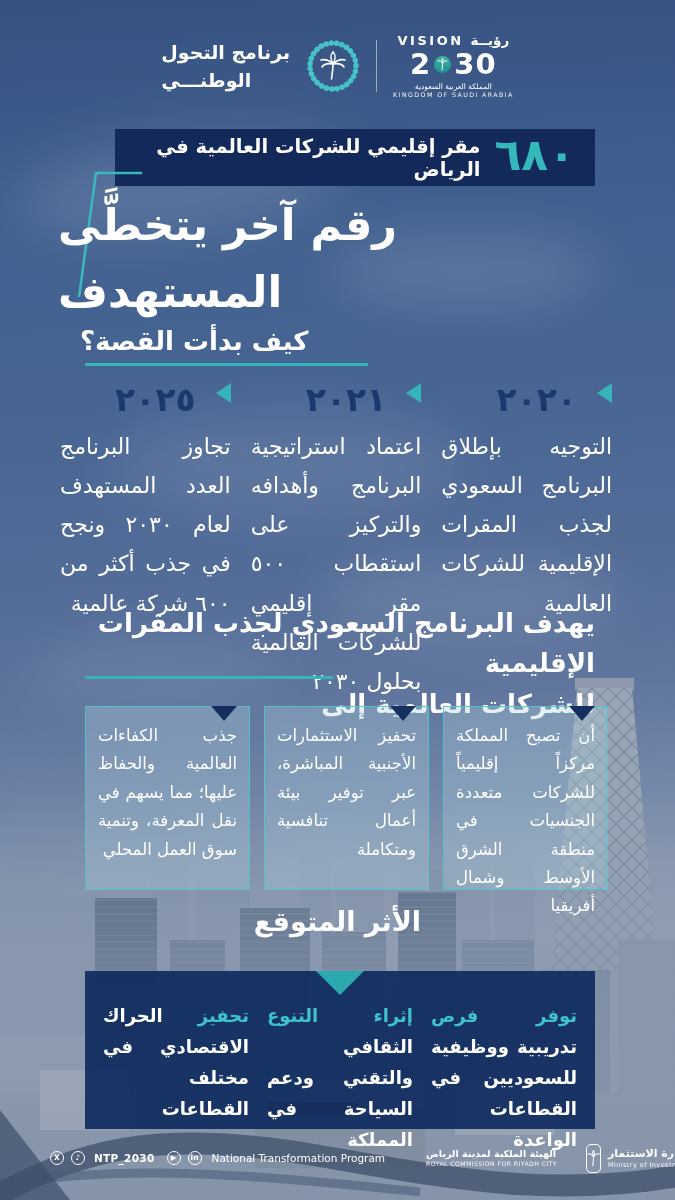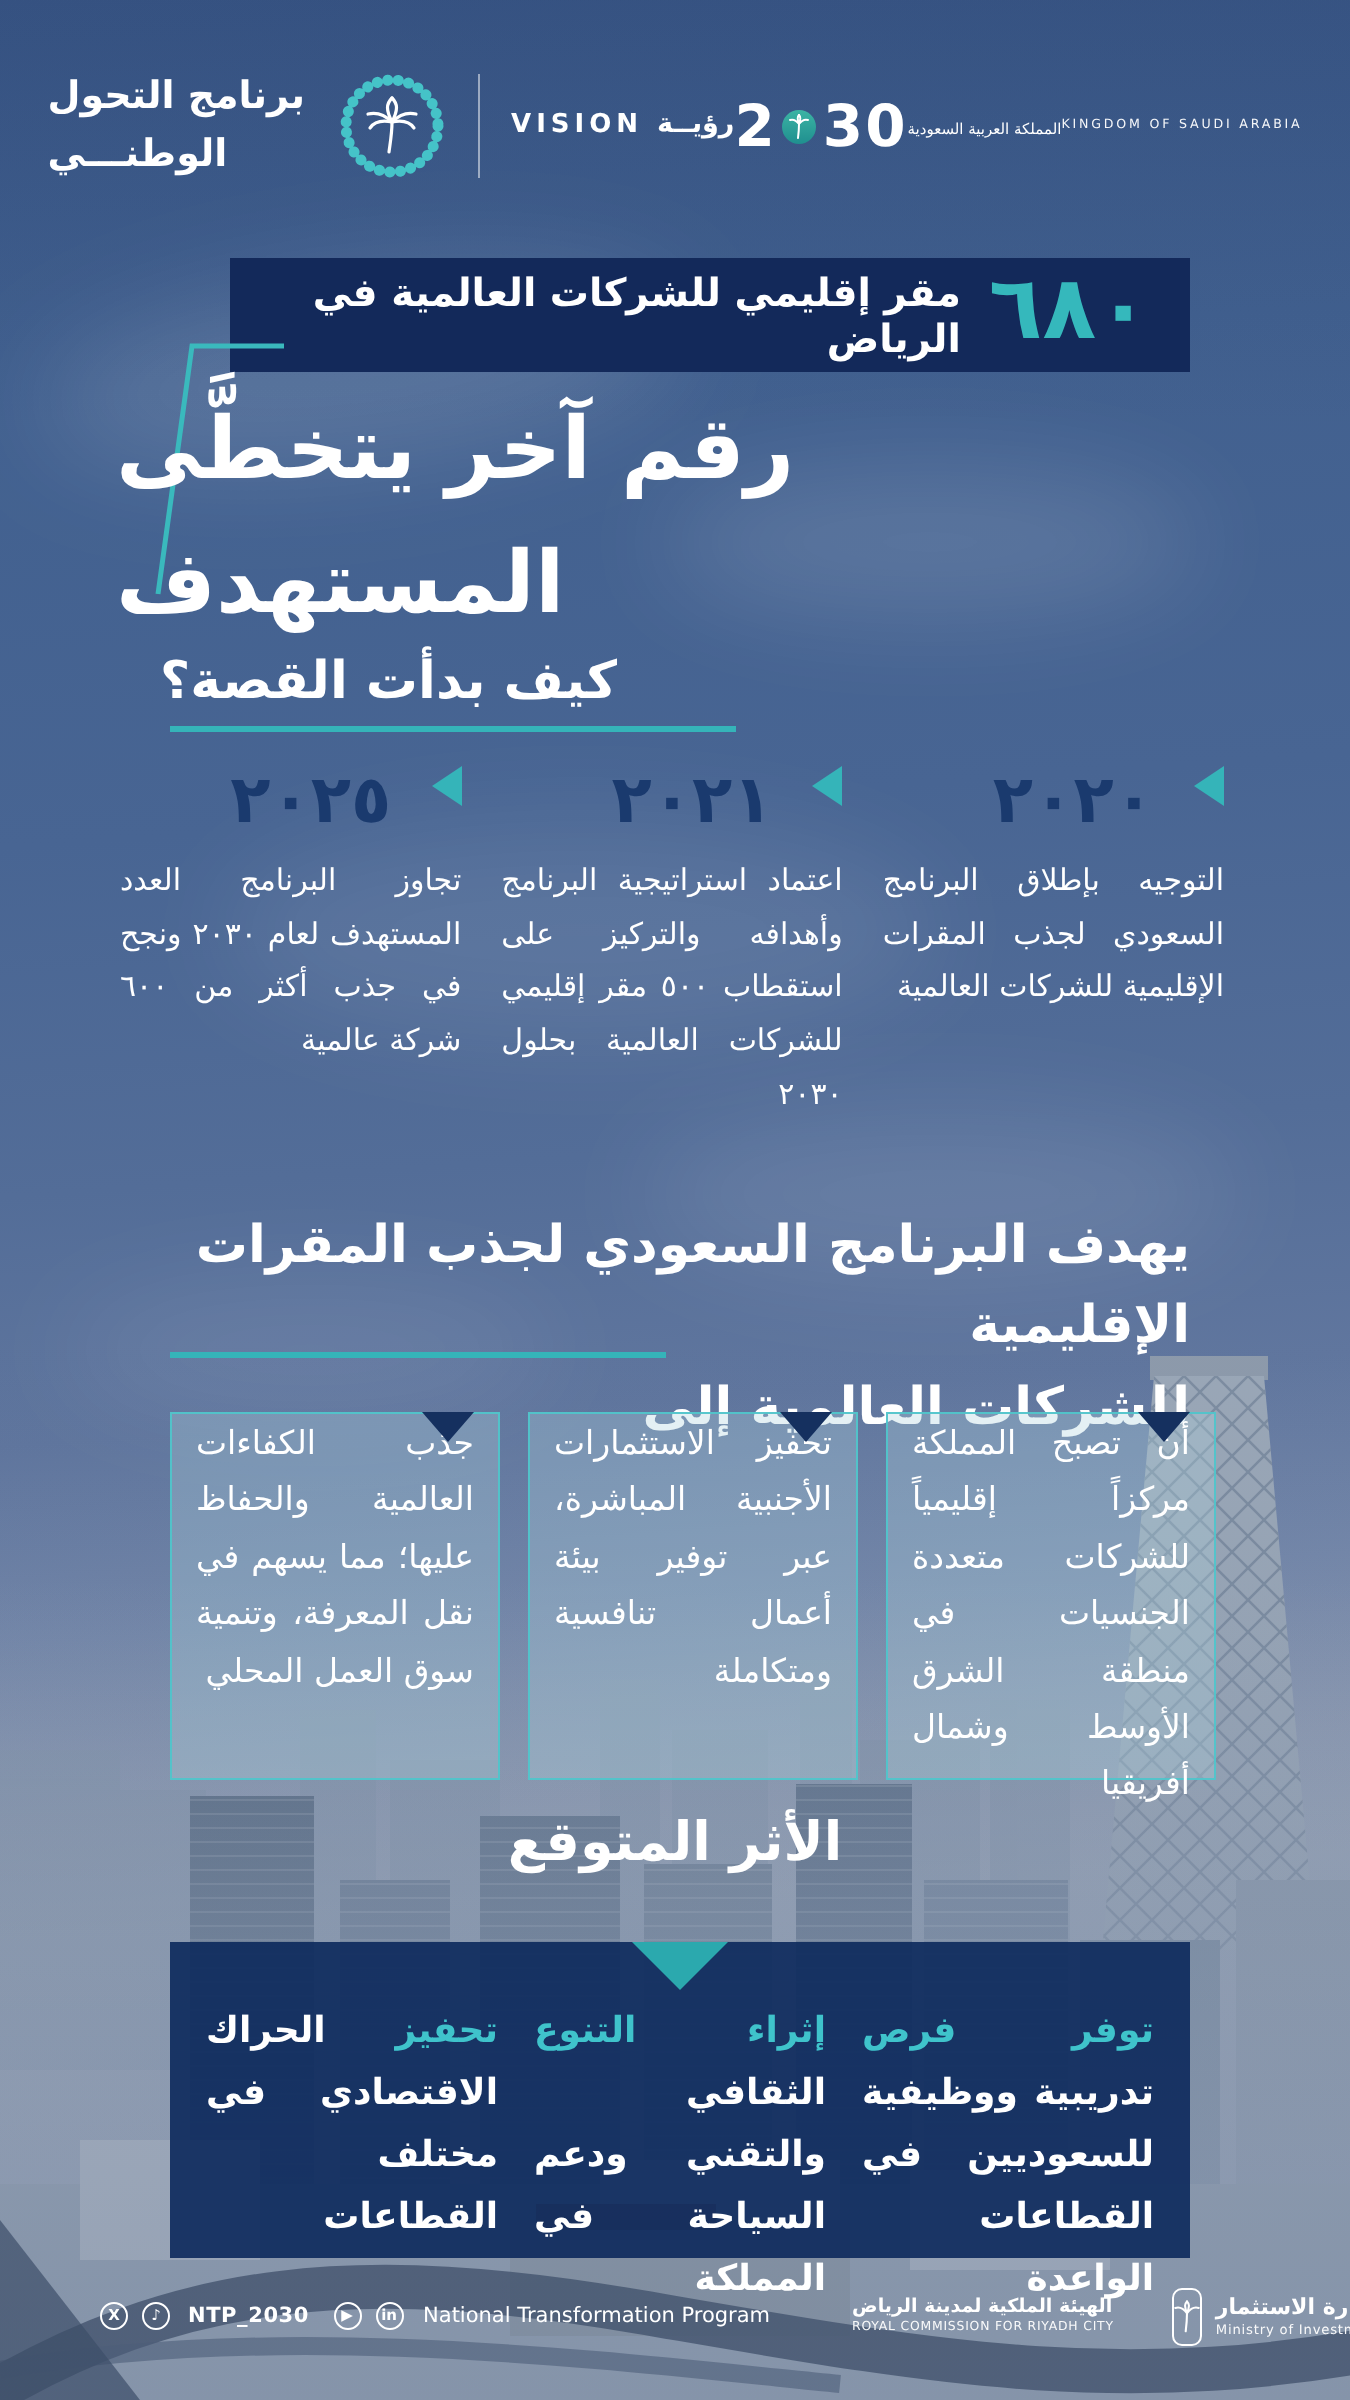--- a/index.html
+++ b/index.html
@@ -20,21 +20,21 @@
   .c5{width:250px;height:70px;left:30px;top:640px;background:rgba(255,255,255,.08);}
   .city{position:absolute; left:0; top:640px; width:675px; height:560px;}
   .tint{position:absolute; inset:0; z-index:1; pointer-events:none;
     background:linear-gradient(180deg,rgba(25,48,92,.14) 0%,rgba(25,48,92,0) 18%,rgba(40,70,115,0) 55%,rgba(50,75,115,.16) 100%);}
   .content{position:absolute; inset:0; z-index:2;}
 
   
   .brandbar{position:absolute; top:34px; left:0; right:0; display:flex; justify-content:center; align-items:center; gap:16px;}
   .ntp-text{direction:rtl; text-align:left; font-size:19px; font-weight:bold; line-height:1.5; letter-spacing:.2px;}
   .vdiv{width:1px; height:52px; background:rgba(255,255,255,.5);}
-  .vision{display:flex; flex-direction:row; align-items:center; line-height:1;}
+  .vision{display:flex; flex-direction:column; align-items:center; line-height:1;}
   .vision-row1{display:flex; align-items:center; gap:7px; font-size:13px; font-weight:bold; letter-spacing:2.5px;}
   .vision-row1 .ar{letter-spacing:0; font-size:13.5px;}
   .vision-row2{display:flex; align-items:center; gap:2px; margin-top:2px; font-size:29px; font-weight:bold; letter-spacing:1px;}
   .v-palm{width:17px;height:17px;border-radius:50%;background:linear-gradient(180deg,#3cb4a4,#1f8f8f);display:flex;align-items:center;justify-content:center;margin:0 1px;}
   .vision-sub-ar{font-size:7.5px;margin-top:4px;}
   .vision-sub-en{font-size:6.3px;letter-spacing:1.4px;margin-top:2px;opacity:.95;}
 
   
   .stat-band{position:absolute; top:129px; left:115px; width:480px; height:57px; background:#13295a;
     display:flex; direction:rtl; align-items:center; gap:14px; padding:0 20px;}
@@ -47,30 +47,30 @@
   
   .story-heading{position:absolute; top:326px; left:80px; width:515px; direction:rtl; text-align:left;
     font-size:26px; font-weight:bold;}
   .rule{position:absolute; height:2.5px; background:#35b4b9;}
   .story-rule{top:363px; left:85px; width:283px;}
   .timeline{position:absolute; top:383px; left:60px; width:552px; display:grid;
     grid-template-columns:repeat(3,1fr); column-gap:20px; direction:rtl;}
   .tl-year-row{display:flex; align-items:flex-start; gap:20px;}
   .tri-left{width:0;height:0;border-top:10px solid transparent;border-bottom:10px solid transparent;border-right:15px solid #35b4b9;}
   .tl-year{font-size:33px; font-weight:bold; color:#1a3a6e; line-height:1;}
-  .tl-text{margin-top:11px; font-size:15px; line-height:1.78; text-align:justify; text-align-last:right;}
+  .tl-text{margin-top:11px; font-size:22px; line-height:1.78; text-align:justify; text-align-last:right;}
 
   
   .goals-heading{position:absolute; top:603px; left:60px; width:535px; direction:rtl; text-align:right;
     font-size:26px; font-weight:bold; line-height:1.55;}
   .goals-rule{top:676px; left:85px; width:248px;}
   .cards{position:absolute; top:706px; left:85px; width:523px; display:grid;
     grid-template-columns:repeat(3,1fr); gap:14px; direction:rtl;}
   .card{position:relative; height:184px; background:rgba(173,210,221,.33);
-    border:1.5px solid rgba(80,196,202,.95); padding:1px 12px;}
+    border:1.5px solid rgba(80,196,202,.95); padding:15px 12px;}
   .card-tri{position:absolute; top:-1px; right:12px; width:0; height:0;
     border-left:13px solid transparent; border-right:13px solid transparent; border-top:15px solid #15305f;}
   .card-text{font-size:16.5px; line-height:1.72; text-align:justify; text-align-last:right;}
 
   
   .impact-heading{position:absolute; top:906px; left:0; right:0; text-align:center; font-size:27px; font-weight:bold;}
   .impact-band{position:absolute; top:971px; left:85px; width:510px; height:158px; background:rgba(12,41,92,.9);}
   .band-tri{position:absolute; top:0; left:50%; transform:translateX(-50%); width:0; height:0;
     border-left:24px solid transparent; border-right:24px solid transparent; border-top:24px solid #2ba9ae;}
   .band-grid{display:grid; grid-template-columns:repeat(3,1fr); column-gap:18px; direction:rtl;

